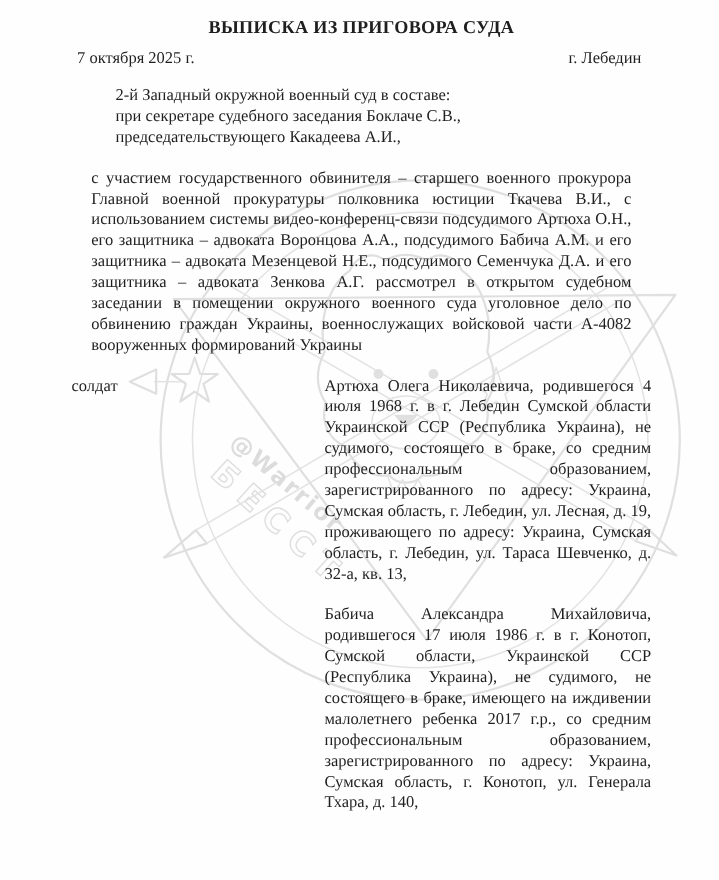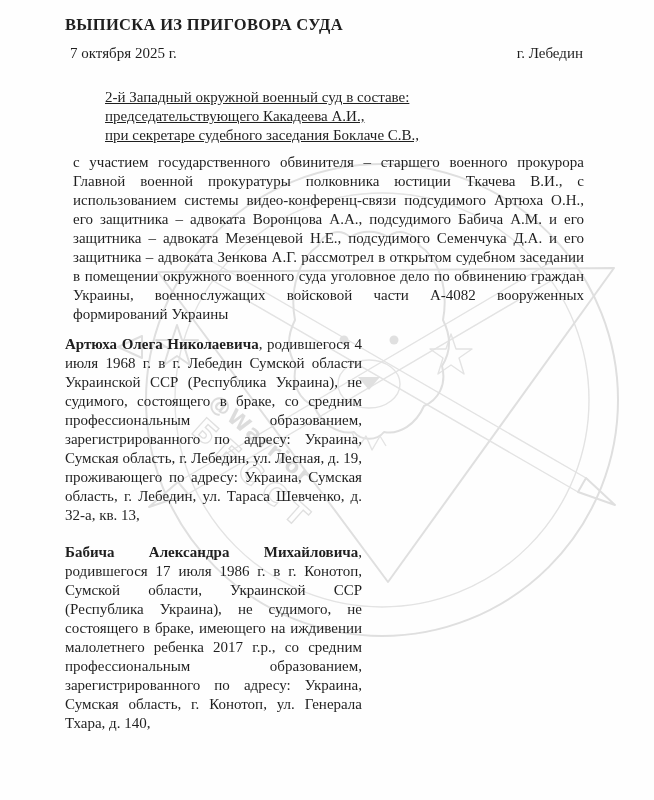--- a/index.html
+++ b/index.html
@@ -22,55 +22,55 @@
     position: absolute;
     left: 65px;
     top: 0;
     width: 527px;
     z-index: 1;
     font-size: 15px;
     line-height: 19px;
   }
   .doc-title {
     margin: 15px 0 0 0;
-    text-align: left;
+    text-align: center;
     font-size: 16.5px;
     font-weight: bold;
     letter-spacing: 0.3px;
     font-family: Liberation Serif, serif;
   }
   .dateline {
     display: flex;
     justify-content: space-between;
     margin-top: 10px;
   }
   .dateline .date { padding-left: 5px; }
   .dateline .place { padding-right: 9px; }
-  .court-lines { margin-top: 25px; text-decoration: underline; }
+  .court-lines { margin-top: 15px; }
   .court-lines div { padding-left: 40px; }
   p.just {
-    margin: 8px;
+    margin: 18px;
     text-align: justify;
     text-justify: inter-word;
   }
   .def-row {
     display: flex;
     margin-top: 11px;
   }
   .def-row .rank { width: 230px; flex: none; }
   .def-row .spacer { width: 230px; flex: none; }
   .def-block {
     width: 297px;
     flex: none;
     text-align: justify;
     text-justify: inter-word;
   }
   .charges { margin-top: 0; }
-  .def-row.second { margin-top: 18px; flex-direction: column; }
-  b.name { font-weight: bold; margin-top: 24px; }
+  .def-row.second { margin-top: 18px; }
+  b.name { font-weight: normal; margin-top: 24px; }
   .wm-stroke { fill: none; stroke: #c6c6c6; stroke-width: 2; stroke-linejoin: round; stroke-linecap: round; }
   .wm-thin { fill: none; stroke: #cdcdcd; stroke-width: 1.4; stroke-linejoin: round; }
   .wm-fill { fill: #c9c9c9; stroke: none; }
   .wm-text-handle { fill: #c2c2c2; font-family: "DejaVu Sans", sans-serif; font-weight: bold; font-size: 21px; letter-spacing: 2px; }
   .wm-text-arc { fill: none; stroke: #c6c6c6; stroke-width: 1.3; font-family: "DejaVu Sans", sans-serif; font-weight: bold; font-size: 30px; letter-spacing: 9px; }
 </style>
 </head>
 <body>
 
 <div class="page">
@@ -118,27 +118,28 @@
 
     <h1 class="doc-title">ВЫПИСКА ИЗ ПРИГОВОРА СУДА</h1>
 
     <div class="dateline">
       <span class="date">7 октября 2025 г.</span>
       <span class="place">г. Лебедин</span>
     </div>
 
     <div class="court-lines">
       <div>2-й Западный окружной военный суд в составе:</div>
+      <div>при секретаре судебного заседания Боклаче С.В.,</div>
       <div>председательствующего Какадеева А.И.,</div>
-      <div>при секретаре судебного заседания Боклаче С.В.,</div>
     </div>
 
     <p class="just">с участием государственного обвинителя – старшего военного прокурора Главной военной прокуратуры полковника юстиции Ткачева В.И., с использованием системы видео-конференц-связи подсудимого Артюха О.Н., его защитника – адвоката Воронцова А.А., подсудимого Бабича А.М. и его защитника – адвоката Мезенцевой Н.Е., подсудимого Семенчука Д.А. и его защитника – адвоката Зенкова А.Г.  рассмотрел в открытом судебном заседании в помещении окружного военного суда уголовное дело по обвинению граждан Украины, военнослужащих войсковой части А-4082 вооруженных формирований Украины</p>
 
     <div class="def-row">
+      <div class="rank">солдат</div>
       <div class="def-block"><b class="name">Артюха Олега Николаевича</b><span>, родившегося 4 июля 1968 г. в г. Лебедин Сумской области Украинской ССР (Республика Украина), не судимого, состоящего в браке, со средним профессиональным образованием, зарегистрированного по адресу: Украина, Сумская область, г. Лебедин, ул. Лесная, д. 19, проживающего по адресу: Украина, Сумская область, г. Лебедин, ул. Тараса Шевченко, д. 32-а, кв. 13,</span></div>
     </div>
 
 
     <div class="def-row second">
       <div class="spacer"></div>
       <div class="def-block"><b class="name">Бабича Александра Михайловича</b><span>, родившегося 17 июля 1986 г. в г. Конотоп, Сумской области, Украинской ССР (Республика Украина), не судимого, не состоящего в браке, имеющего на иждивении малолетнего ребенка 2017 г.р., со средним профессиональным образованием, зарегистрированного по адресу: Украина, Сумская область, г. Конотоп, ул. Генерала Тхара, д. 140,</span></div>
     </div>
 
   </div>

